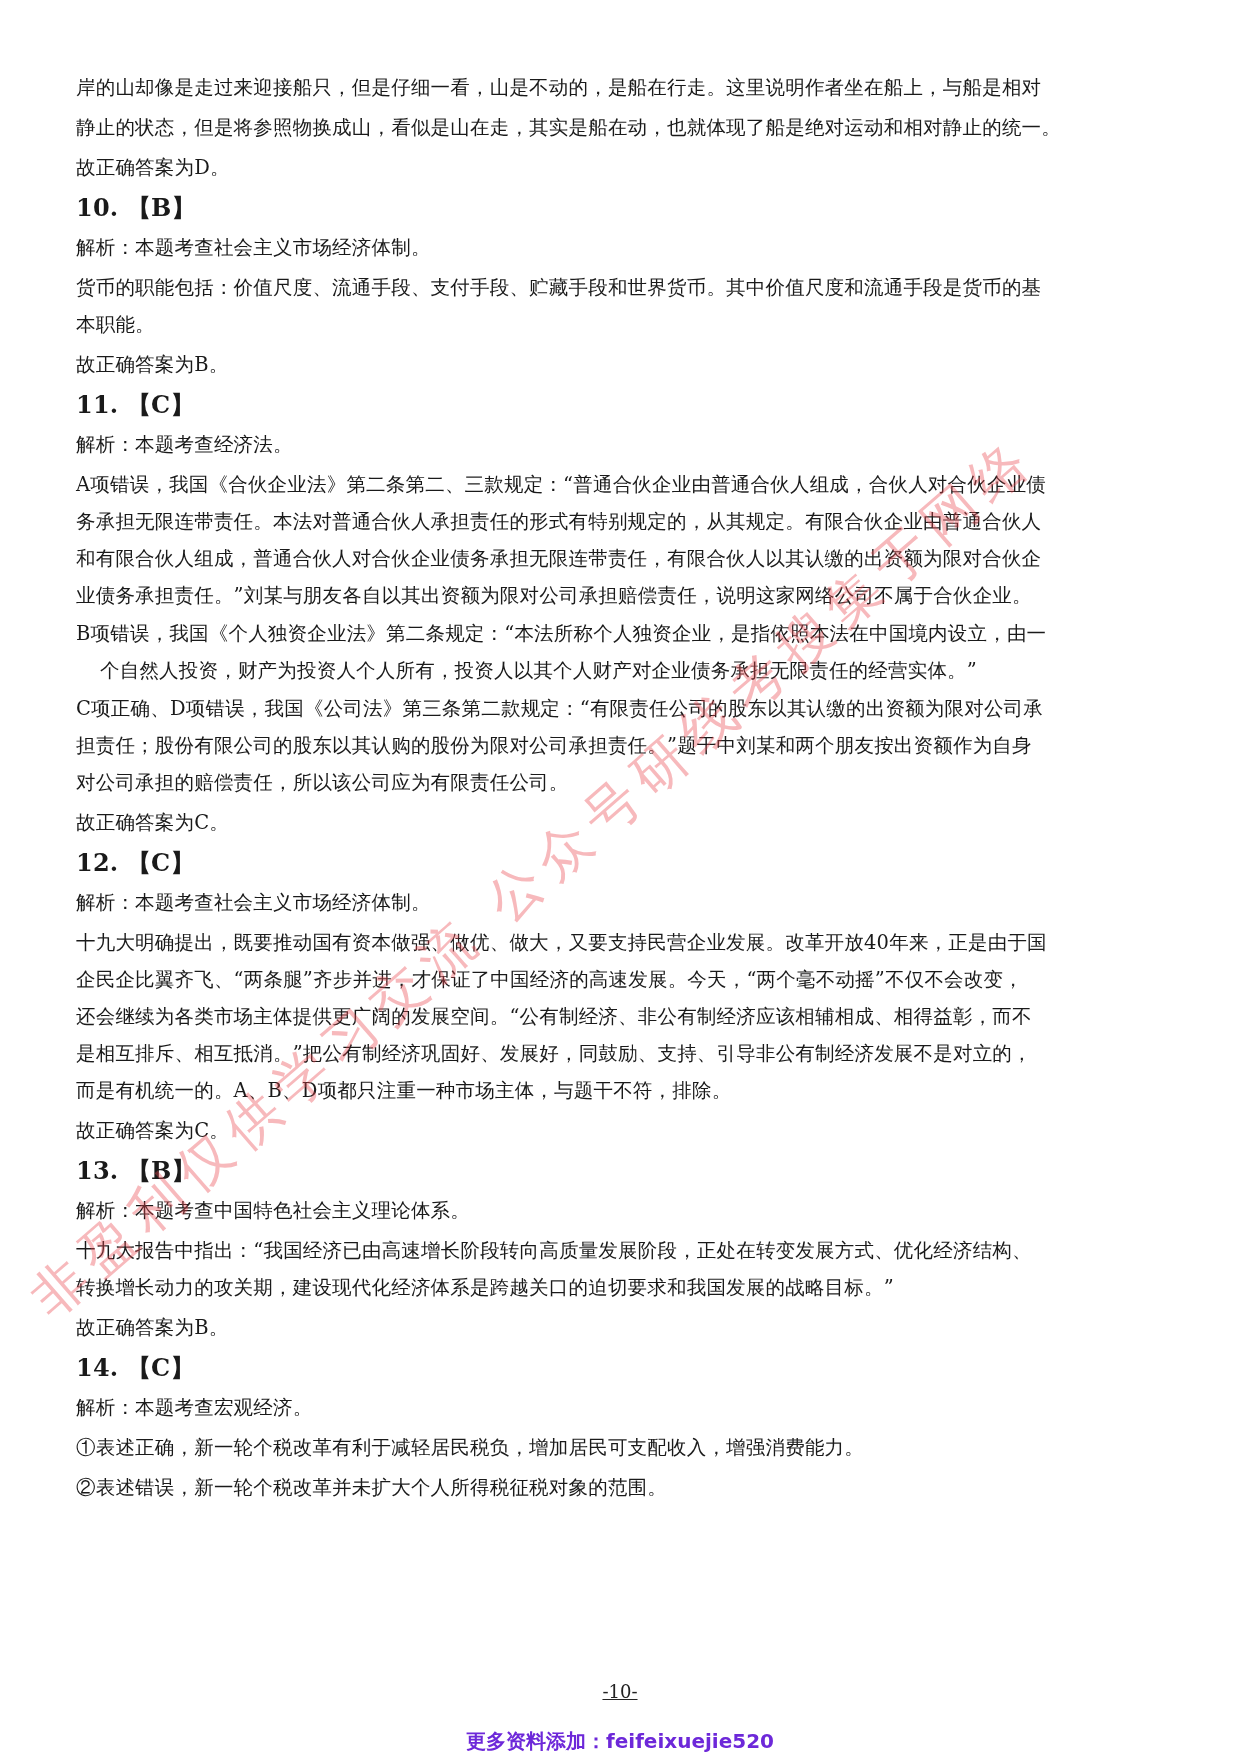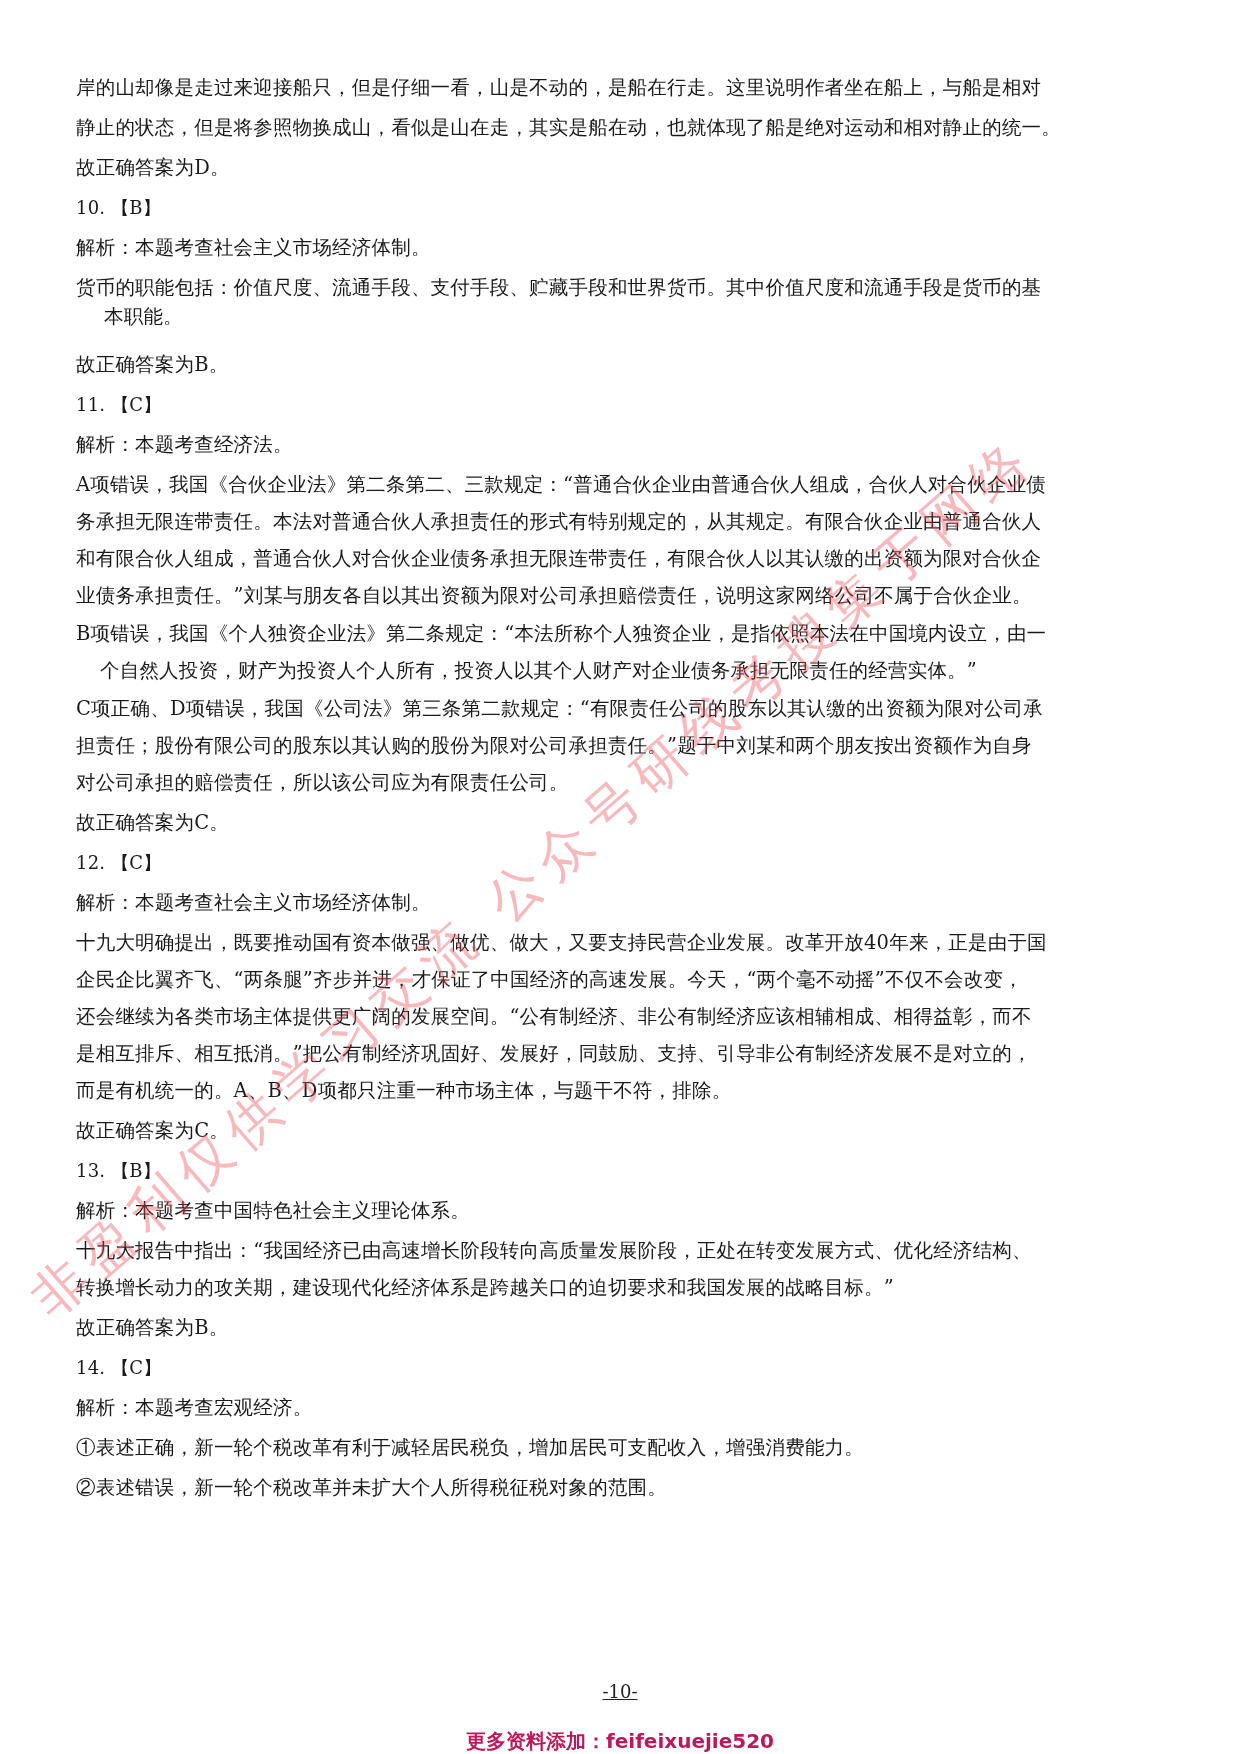--- a/index.html
+++ b/index.html
@@ -6,50 +6,50 @@
     body {
       width: 1240px; height: 1754px; position: relative; overflow: hidden;
       font-family: "DejaVu Serif", "Liberation Serif", serif;
       color: #1a1a1a;
     }
     .page { position: absolute; left: 0; top: 0; width: 1240px; height: 1726px; }
     .line {
       position: absolute; left: 76px; white-space: nowrap;
       font-size: 19.5px; line-height: 24px; letter-spacing: 0.2px;
     }
-    .line.heading { font-size: 18px; }
+    .line.heading { font-size: 24px; font-weight: bold; }
     .page-number {
       position: absolute; top: 1681px; left: 0; width: 1240px; text-align: center;
       font-size: 18px; color: #222; text-decoration: underline;
     }
     .footer-note {
       position: absolute; top: 1728px; left: 0; width: 1240px; text-align: center;
       font-family: "DejaVu Sans", "Liberation Sans", sans-serif;
-      font-size: 20px; font-weight: bold; color: #be185d;
+      font-size: 20px; font-weight: bold; color: #6d28d9;
     }
     .watermark {
       position: absolute; pointer-events: none;
       font-family: "DejaVu Serif", "Liberation Serif", serif;
       color: rgba(235, 70, 80, 0.38);
       font-size: 54px; letter-spacing: 10px; white-space: nowrap;
       transform-origin: left center;
     }
   </style>
 </head>
 <body>
 
 <div class="page">
   <div id="lines">
       <div class="line" style="top: 76px;">岸的山却像是走过来迎接船只，但是仔细一看，山是不动的，是船在行走。这里说明作者坐在船上，与船是相对</div>
       <div class="line" style="top: 116px;">静止的状态，但是将参照物换成山，看似是山在走，其实是船在动，也就体现了船是绝对运动和相对静止的统一。</div>
       <div class="line" style="top: 156px;">故正确答案为D。</div>
       <div class="line heading" style="top: 196px;">10. 【B】</div>
       <div class="line" style="top: 236px;">解析：本题考查社会主义市场经济体制。</div>
       <div class="line" style="top: 276px;">货币的职能包括：价值尺度、流通手段、支付手段、贮藏手段和世界货币。其中价值尺度和流通手段是货币的基</div>
-      <div class="line" style="top: 305px; margin-left: 28px;">本职能。</div>
+      <div class="line" style="top: 313px;">本职能。</div>
       <div class="line" style="top: 353px;">故正确答案为B。</div>
       <div class="line heading" style="top: 393px;">11. 【C】</div>
       <div class="line" style="top: 433px;">解析：本题考查经济法。</div>
       <div class="line" style="top: 473px;">A项错误，我国《合伙企业法》第二条第二、三款规定：“普通合伙企业由普通合伙人组成，合伙人对合伙企业债</div>
       <div class="line" style="top: 510px;">务承担无限连带责任。本法对普通合伙人承担责任的形式有特别规定的，从其规定。有限合伙企业由普通合伙人</div>
       <div class="line" style="top: 547px;">和有限合伙人组成，普通合伙人对合伙企业债务承担无限连带责任，有限合伙人以其认缴的出资额为限对合伙企</div>
       <div class="line" style="top: 584px;">业债务承担责任。”刘某与朋友各自以其出资额为限对公司承担赔偿责任，说明这家网络公司不属于合伙企业。</div>
       <div class="line" style="top: 622px;">B项错误，我国《个人独资企业法》第二条规定：“本法所称个人独资企业，是指依照本法在中国境内设立，由一</div>
       <div class="line" style="top: 659px; margin-left: 24px;">个自然人投资，财产为投资人个人所有，投资人以其个人财产对企业债务承担无限责任的经营实体。”</div>
       <div class="line" style="top: 697px;">C项正确、D项错误，我国《公司法》第三条第二款规定：“有限责任公司的股东以其认缴的出资额为限对公司承</div>

